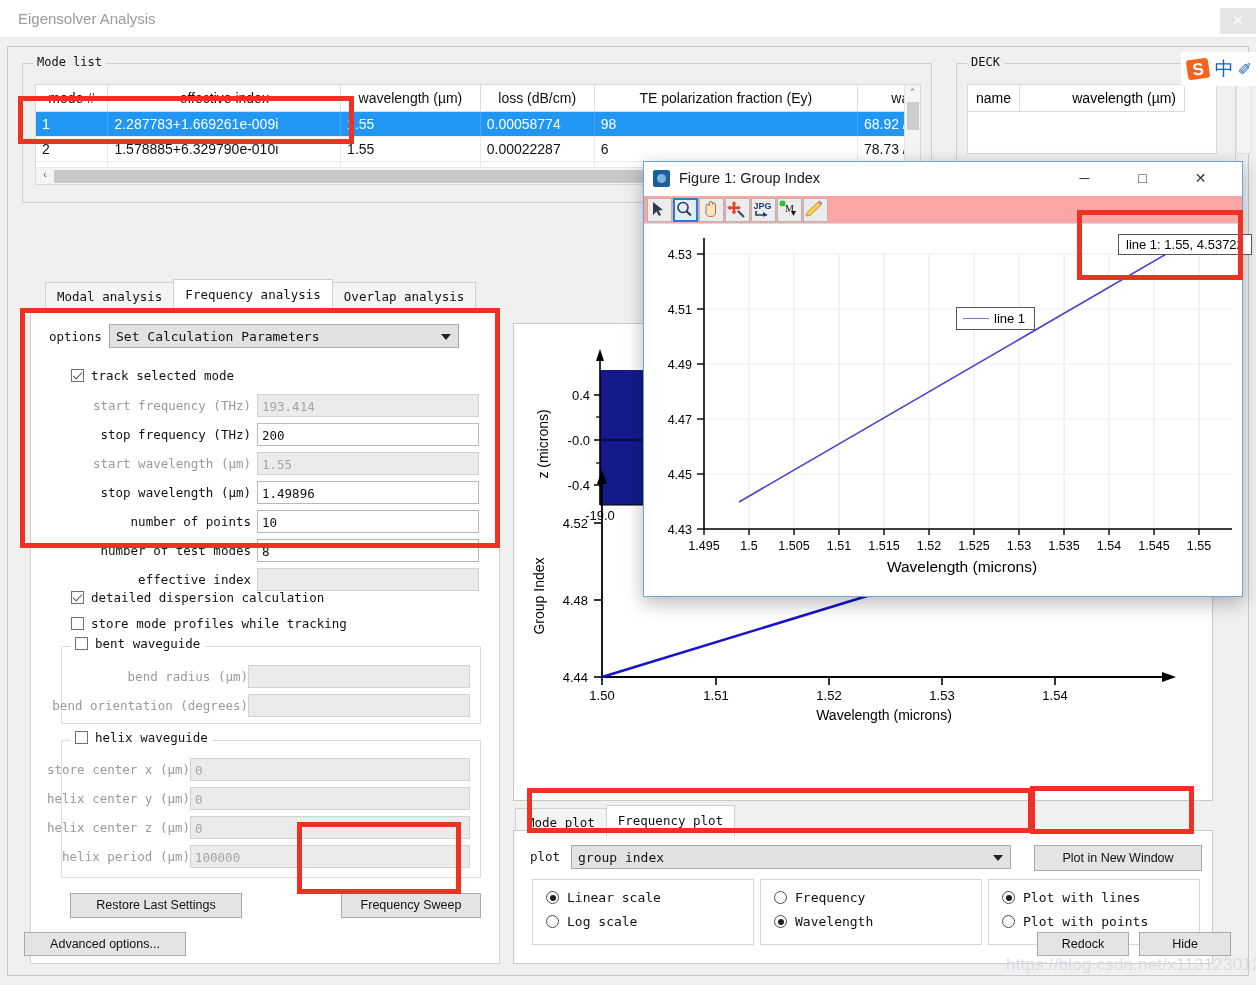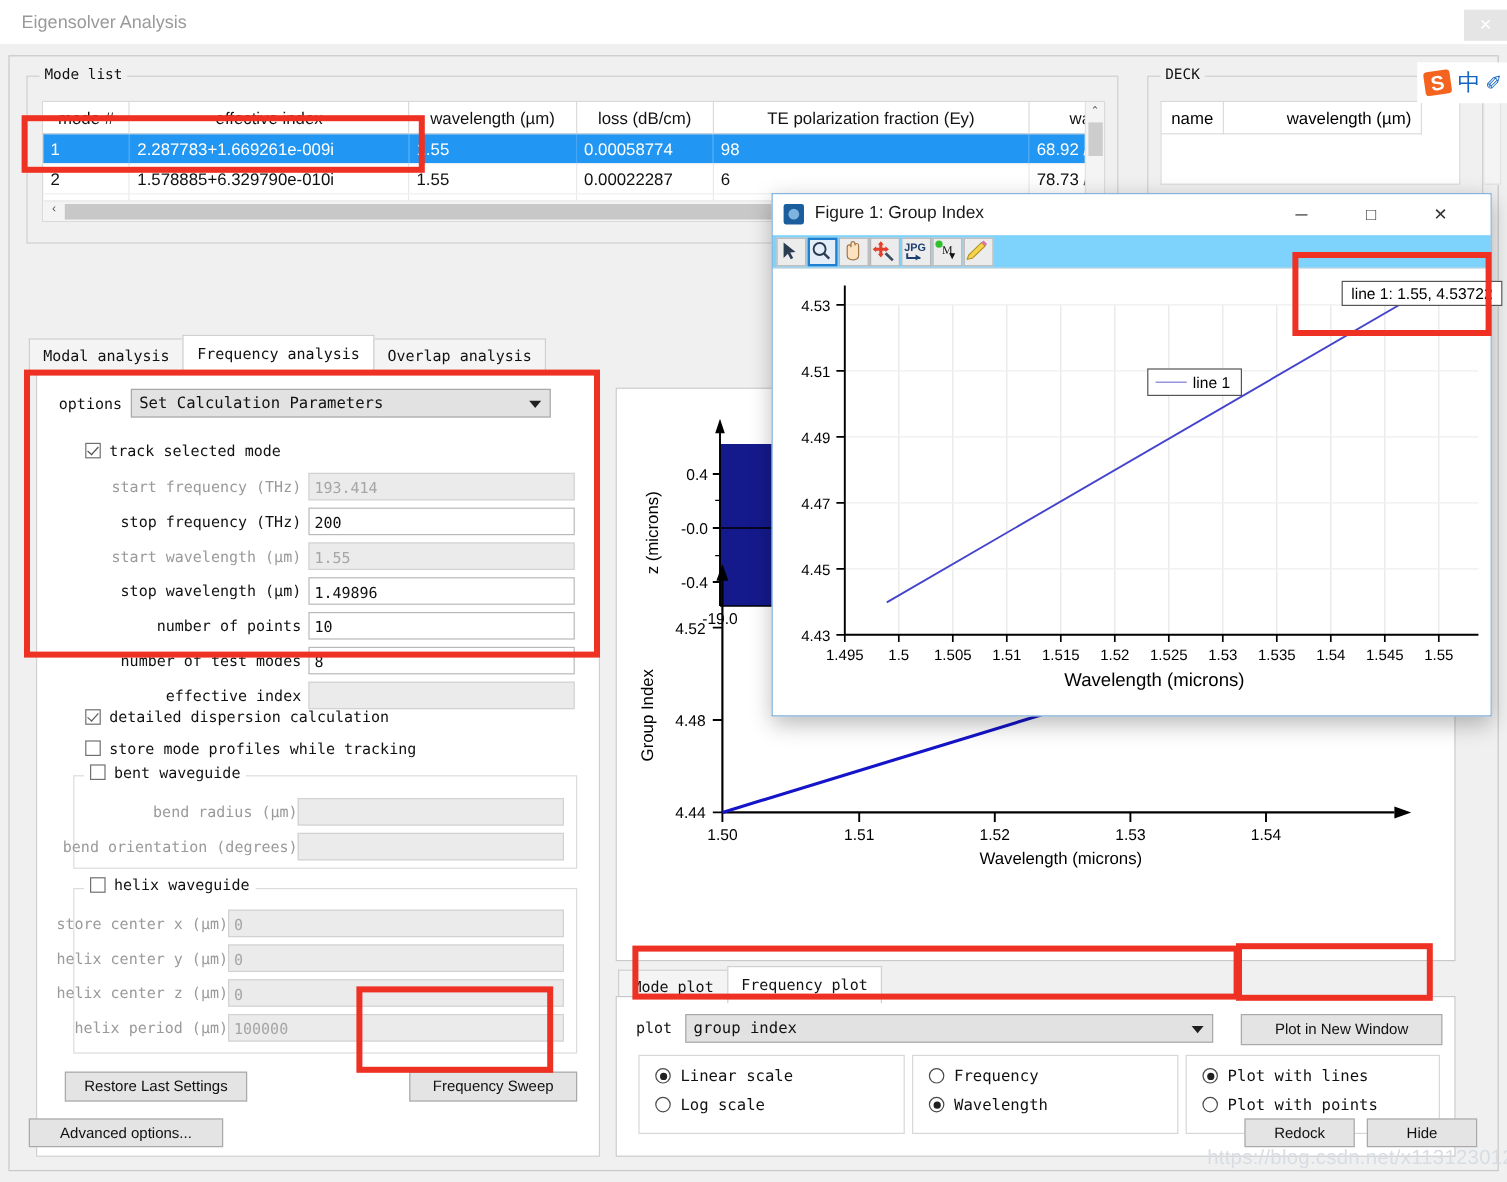--- a/index.html
+++ b/index.html
@@ -191,21 +191,21 @@
   }
   .figtitlebar .ficon::after {
     content:""; position:absolute; left:4px; top:4px; width:9px; height:9px;
     border-radius:50%; background:#7fb3e0;
   }
   .figtitlebar .ftitle { position: absolute; left: 35px; top: 8px; font-size: 14.5px; color: #1a1a1a; }
   .wbtn {
     position: absolute; top: 0; width: 45px; height: 32px; text-align: center;
     line-height: 32px; font-size: 14px; color: #333; cursor: pointer;
   }
-  .figtoolbar { position: relative; height: 28px; background: #7dd3fc; border-bottom: 1px solid #dadada; padding-left: 48px; }
+  .figtoolbar { position: relative; height: 28px; background: #fca5a5; border-bottom: 1px solid #dadada; padding-left: 48px; }
   .tbtn {
     position: absolute; top: 2px; width: 25px; height: 24px;
     border: 1px solid #b5b5b5; background: #ececec; cursor: pointer;
   }
   .tbtn.sel { border: 2px solid #1f7fd0; background: #e4eef8; }
   .figplot { position: relative; background: #fff; width: 598px; height: 372px; }
   svg { display: block; }
   
   .annot {
     position: absolute; border: 5px solid #ef3124; z-index: 90; pointer-events: none;
@@ -291,21 +291,21 @@
               <tr>
             <th>name</th>
             <th style="width:165px">wavelength (µm)</th>
           </tr>
         </tbody>
           </table>
       </div>
       <div class="deckscroll"></div>
     </div>
 
-    <div class="tabstrip" style="left:16px; top:232px;">
+    <div class="tabstrip" style="left:37px; top:232px;">
       <div class="tab">Modal analysis</div>
       <div class="tab active">Frequency analysis</div>
       <div class="tab">Overlap analysis</div>
     </div>
 
     <div id="left-panel">
 
       <div style="position:absolute; left:18px; top:19px;" class="lbl">options</div>
       <div class="combo" style="position:absolute; left:78px; top:14px; width:350px;">
         <span>Set Calculation Parameters</span>
@@ -384,21 +384,21 @@
         <div class="row" style="position:absolute; left:0; top:75px; width:416px;">
           <span class="lbl dim" style="right:288px">helix center z (μm)</span>
           <span class="field disabled" style="left:128px; width:280px;">0</span>
         </div>
         <div class="row" style="position:absolute; left:0; top:104px; width:416px;">
           <span class="lbl dim" style="right:288px">helix period (μm)</span>
           <span class="field disabled" style="left:128px; width:280px;">100000</span>
         </div>
       </div>
 
-      <div class="btn" style="position:absolute; left:23px; top:583px; width:152px; height:25px; line-height:23px;">Restore Last Settings</div>
+      <div class="btn" style="position:absolute; left:39px; top:583px; width:172px; height:25px; line-height:23px;">Restore Last Settings</div>
       <div class="btn" style="position:absolute; left:310px; top:583px; width:140px; height:25px; line-height:23px;">Frequency Sweep</div>
     </div>
 
     <div id="right-panel">
 
       <svg width="698" height="476" viewBox="0 0 698 476">
 
         <g>
           <rect x="86" y="46" width="80" height="135" fill="#141a8c"></rect>
           <line x1="86" y1="32" x2="86" y2="181" stroke="#000" stroke-width="1.6"></line>

